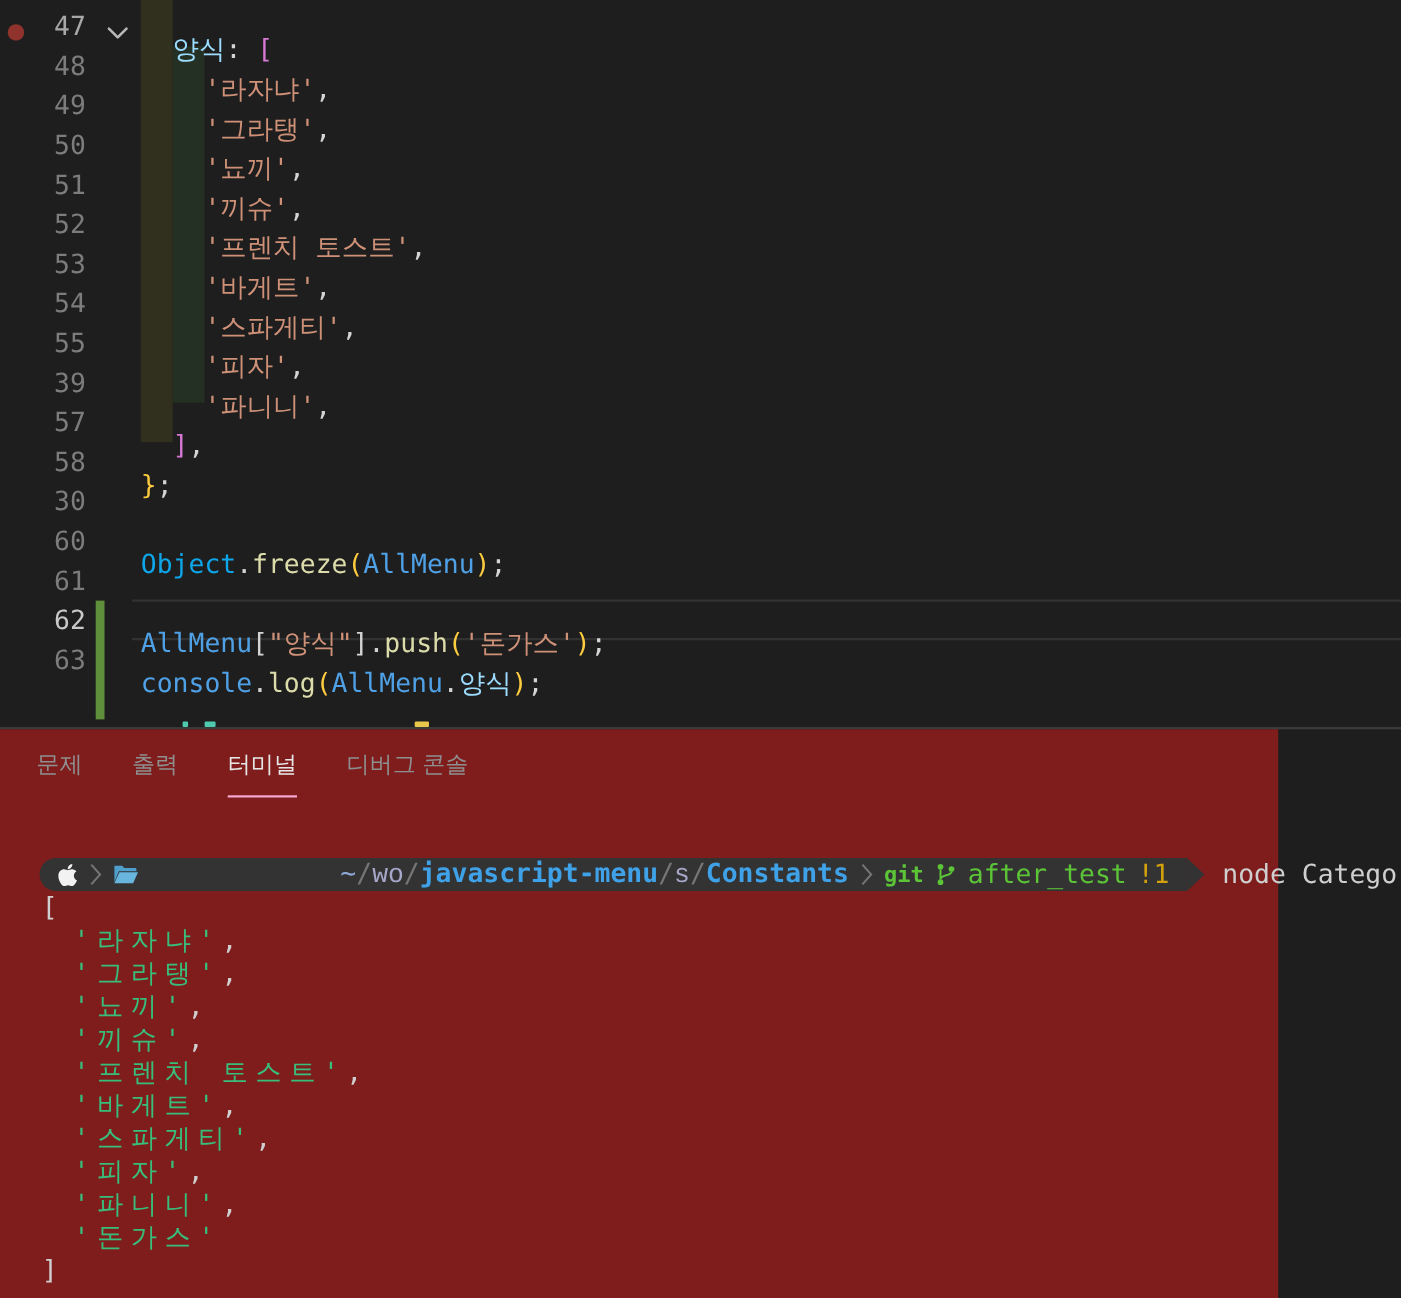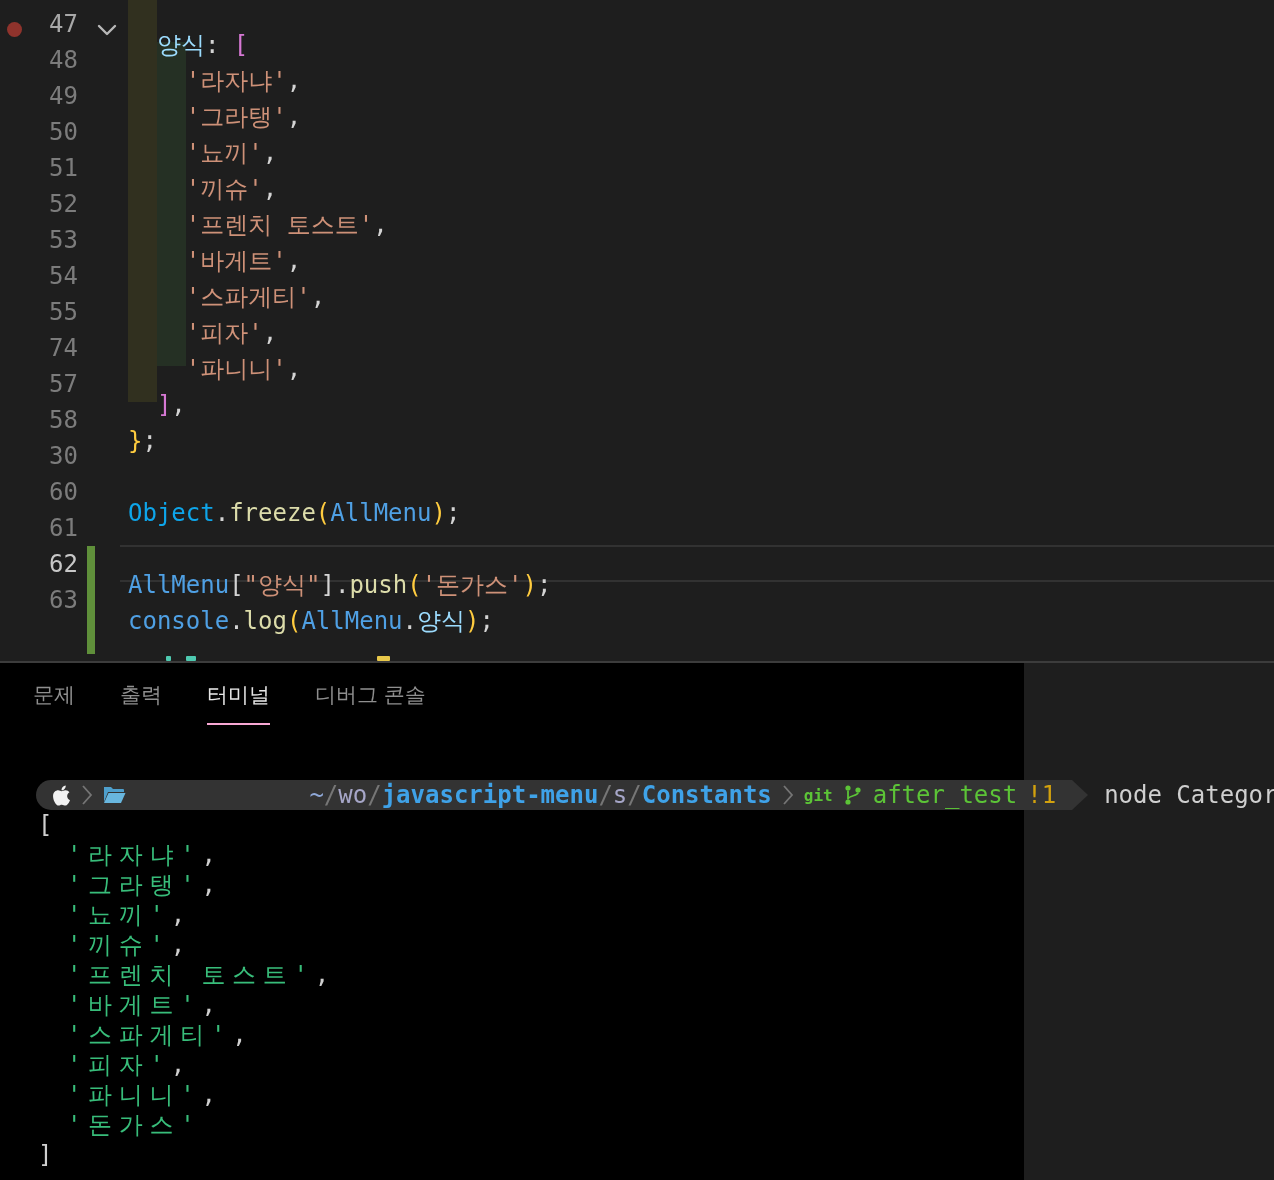--- a/index.html
+++ b/index.html
@@ -18,39 +18,39 @@
   .ln-mid{color:#a8a8a8;}
   .ln-hi{color:#c8c8c8;}
   .code{position:absolute;left:128px;top:0;white-space:pre;margin-top:21px;}
   .tk-wht{color:#d4d4d4}.tk-key{color:#9cdcfe}.tk-var{color:#4fa0e4}.tk-fn{color:#dcdcaa}
   .tk-cls{color:#0ea5e9}.tk-str{color:#ce9178}.tk-gold{color:#ffcc3f}.tk-pink{color:#d678d4}
   #breakpoint{position:absolute;left:7px;top:16px;width:15px;height:15px;border-radius:50%;background:#8f332c;}
   #fold{position:absolute;left:95px;top:6px;width:24px;height:36px;display:flex;align-items:center;justify-content:center;}
   .sliver{position:absolute;border-radius:1px;}
   
   #divider{position:absolute;left:0;top:661px;width:1274px;height:2px;background:#3c3c3c;}
-  #panel{position:absolute;left:0;top:663px;width:1024px;height:517px;background:#000000;}
+  #panel{position:absolute;left:0;top:663px;width:1162px;height:517px;background:#7f1d1d;}
   #tabs{position:absolute;left:33px;top:18px;display:flex;gap:45px;
         font-family:"Liberation Sans","DejaVu Sans",sans-serif;font-size:21px;color:#8f8f8f;}
   .tab{padding-bottom:14px;cursor:default;}
   .tab.active{color:#e6e6e6;border-bottom:2px solid #f9a8d4;}
   
   #term{position:absolute;left:0;top:100px;width:1274px;font-size:24px;color:#cfcfcf;}
   #prompt{position:absolute;left:36px;top:17px;height:30px;display:flex;align-items:center;}
   #pill{height:30px;background:#333333;border-radius:15px 0 0 15px;display:flex;align-items:center;
         padding-left:16px;gap:10px;}
   #pill-arrow{width:0;height:0;border-top:15px solid transparent;border-bottom:15px solid transparent;
               border-left:16px solid #333333;}
   .psep{display:flex;align-items:center;}
-  .p-dim{color:#a6a6c8;}
+  .p-dim{color:#a6a6c8;font-family:Liberation Mono, monospace;}
   .p-slash{color:#767676;}
   .p-tilde{color:#8fa8d8;}
   .p-dir{color:#3fa2e8;font-weight:bold;}
   .p-git{color:#5cc437;}
-  .p-gitlabel{color:#5cc437;font-weight:bold;font-size:16px;}
+  .p-gitlabel{color:#5cc437;font-weight:bold;font-size:20px;}
   .p-dirty{color:#d2a10e;}
   #command{margin-left:16px;color:#cfcfcf;white-space:pre;}
   #output{position:absolute;left:0;top:47px;width:1274px;}
   .tline{height:30px;line-height:30px;white-space:pre;padding-left:38px;}
   .t-wht{color:#cfcfcf;}
   .t-green{color:#38bd7a;}
   .ko{letter-spacing:0.28em;}
 </style>
 </head>
 <body>
@@ -100,21 +100,21 @@
     </div>
     <div class="row" style="top:258px">
       <span class="ln">54</span>
       <span class="code"><span class="tk-wht">    </span><span class="tk-str">'스파게티'</span><span class="tk-wht">,</span></span>
     </div>
     <div class="row" style="top:294px">
       <span class="ln">55</span>
       <span class="code"><span class="tk-wht">    </span><span class="tk-str">'피자'</span><span class="tk-wht">,</span></span>
     </div>
     <div class="row" style="top:330px">
-      <span class="ln">74</span>
+      <span class="ln">39</span>
       <span class="code"><span class="tk-wht">    </span><span class="tk-str">'파니니'</span><span class="tk-wht">,</span></span>
     </div>
     <div class="row" style="top:366px">
       <span class="ln">57</span>
       <span class="code"><span class="tk-wht">  </span><span class="tk-pink">]</span><span class="tk-wht">,</span></span>
     </div>
     <div class="row" style="top:402px">
       <span class="ln">58</span>
       <span class="code"><span class="tk-gold">}</span><span class="tk-wht">;</span></span>
     </div>

